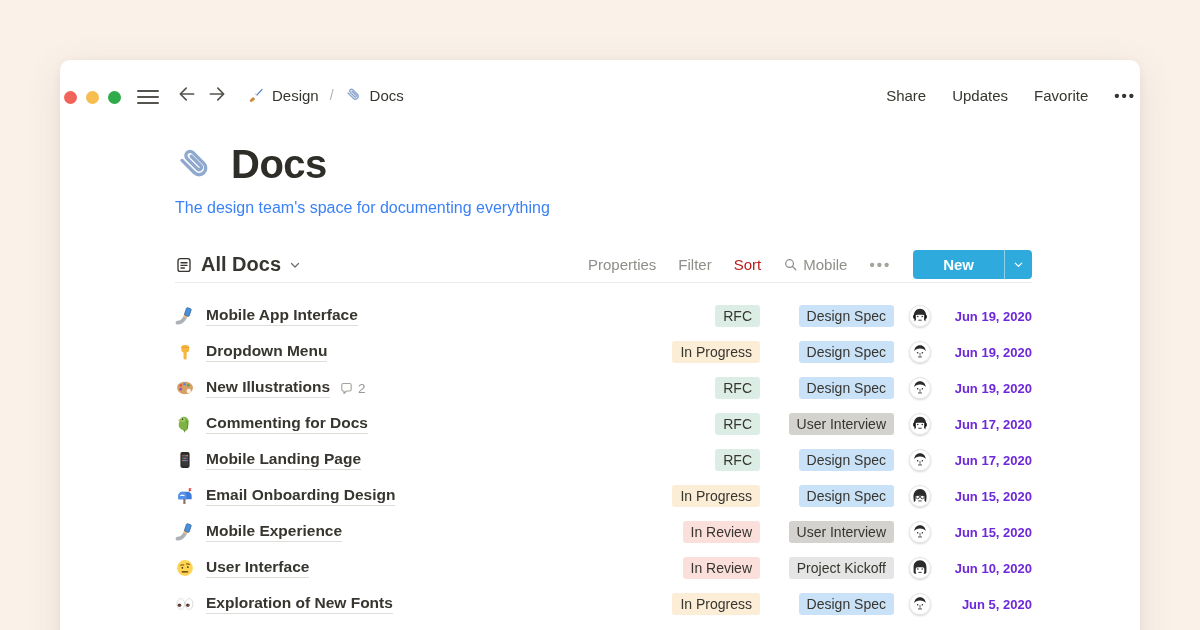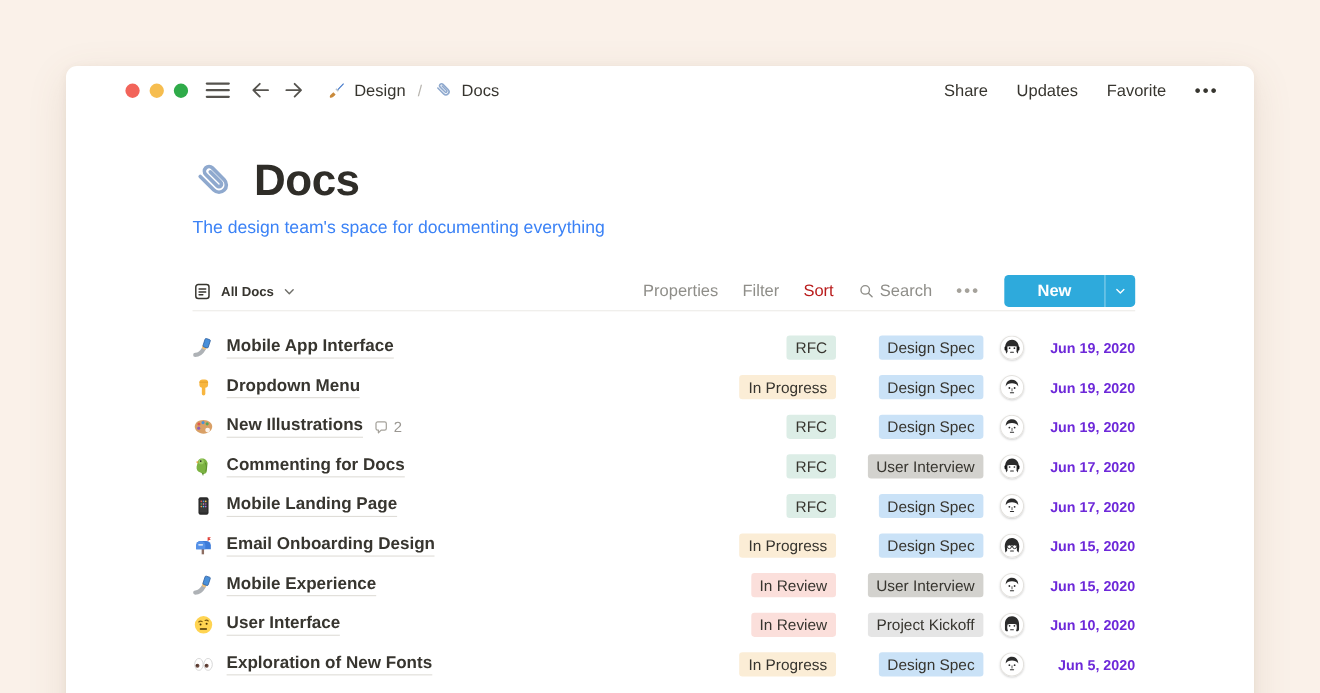--- a/index.html
+++ b/index.html
@@ -10,21 +10,21 @@
     color:#37352F;
     position:relative;
   }
   .window {
     position:absolute; left:60px; top:60px; width:1080px; height:600px;
     background:#fff; border-radius:10px;
     box-shadow:0 10px 36px rgba(120,90,60,.13), 0 2px 8px rgba(120,90,60,.07);
     overflow:hidden;
   }
   
-  .win-header { height:44px; display:flex; align-items:center; padding:0 32px;margin-left:22px; }
+  .win-header { height:44px; display:flex; align-items:flex-end; padding:0 4px; }
   .traffic { display:flex; gap:9px; align-items:center; margin-right:16px; }
   .light { width:13px; height:13px; border-radius:50%; }
   .light.red{ background:#F2645A; } .light.yellow{ background:#F6BD4F; } .light.green{ background:#2FAB49; }
   .hamburger { width:22px; height:14px; display:flex; flex-direction:column; justify-content:space-between; margin-right:18px; cursor:pointer; }
   .hamburger i { display:block; height:2px; background:#55534E; border-radius:1px; }
   .nav-arrow { width:20px; height:20px; margin-right:10px; cursor:pointer; color:#55534E; }
   .nav-arrow svg { width:20px; height:20px; display:block; }
   .crumb { display:flex; align-items:center; gap:7px; margin-left:10px; font-size:15px; }
   .crumb .bc-ico { width:18px; height:18px; display:inline-block; }
   .bc-ico svg { width:18px; height:18px; display:block; }
@@ -37,21 +37,21 @@
   .page-title-row { margin-top:38px; display:flex; align-items:center; gap:14px; }
   .page-emoji { width:42px; height:42px; }
   .page-emoji svg { width:42px; height:42px; display:block; }
   h1.page-title { font-size:40px; font-weight:bold; letter-spacing:-0.5px; color:#2F2D28; }
   .page-subtitle { margin-top:12px; font-size:16px; color:#3b82f6; }
   
   .view-toolbar { margin-top:30px; height:36px; display:flex; align-items:center; border-bottom:1px solid #EDEBE8; }
   .view-left { display:flex; align-items:center; gap:8px; cursor:pointer; }
   .view-left .vt-ico { width:18px; height:18px; }
   .vt-ico svg { width:18px; height:18px; display:block; }
-  .view-name { font-size:12px; font-weight:bold; }
+  .view-name { font-size:20px; font-weight:bold; }
   .chev { width:12px; height:12px; color:#6F6E69; }
   .chev svg { width:12px; height:12px; display:block; }
   .view-right { margin-left:auto; display:flex; align-items:center; gap:22px; font-size:15px; color:#8F8E89; }
   .view-right .tb-item { cursor:pointer; }
   .tb-sort { color:#b91c1c; }
   .tb-search { display:flex; align-items:center; gap:5px; cursor:pointer; }
   .tb-search svg { width:15px; height:15px; display:block; color:#8F8E89; }
   .tb-dots { color:#A5A29B; font-weight:bold; letter-spacing:2px; cursor:pointer; }
   .new-btn { display:flex; align-items:stretch; background:#2EAADC; border-radius:4px; overflow:hidden; height:29px; cursor:pointer; }
   .new-btn .nb-label { color:#fff; font-size:15px; font-weight:bold; padding:0 30px; display:flex; align-items:center; }
@@ -287,21 +287,21 @@
           </span>
       </div>
       <div class="view-right">
         <span class="tb-item">Properties</span>
         <span class="tb-item">Filter</span>
         <span class="tb-item tb-sort">Sort</span>
         <span class="tb-search">
           <svg>
               <use href="#sym-search"></use>
             </svg>
-          <span>Search</span>
+          <span>Mobile</span>
         </span>
         <span class="tb-dots">•••</span>
         <span class="new-btn">
           <span class="nb-label">New</span>
           <span class="nb-caret">
               <svg>
                 <use href="#sym-chevron-down"></use>
               </svg>
             </span>
         </span>

